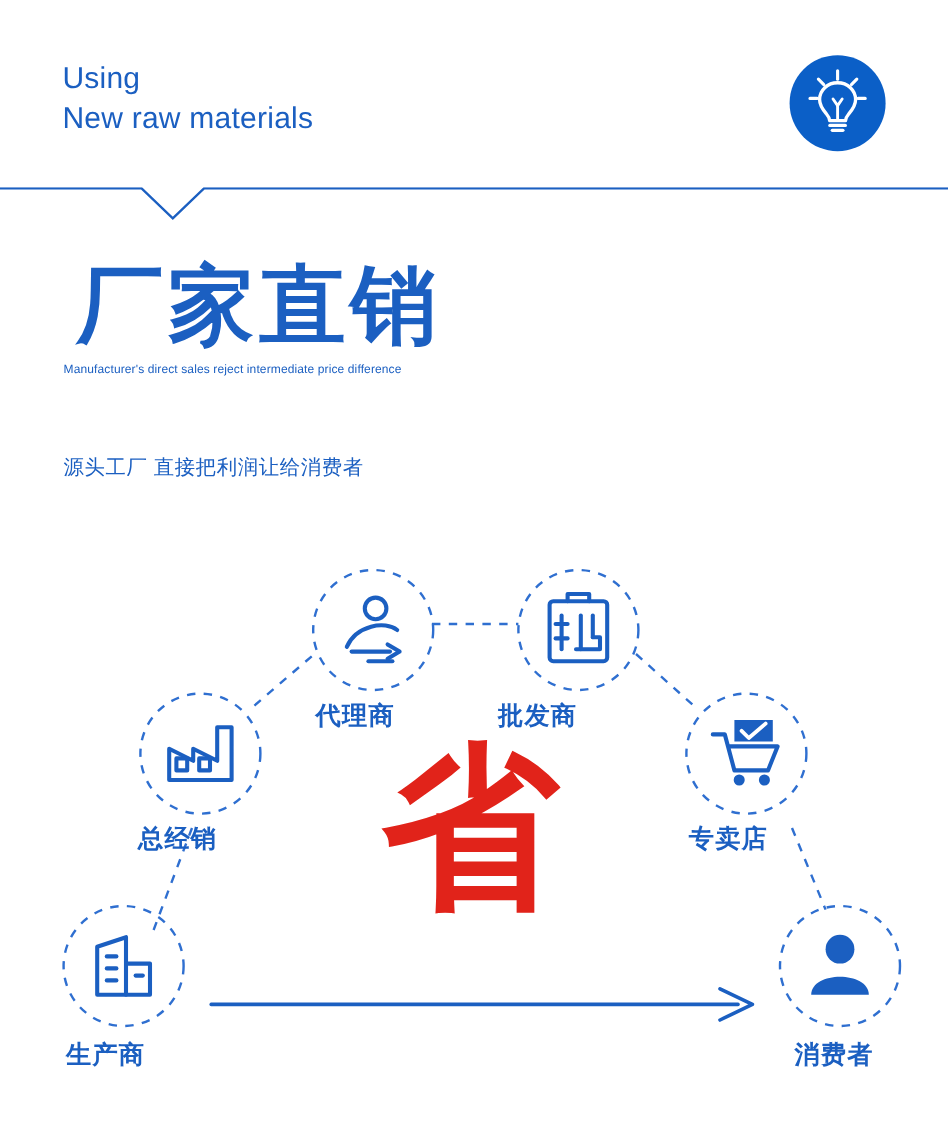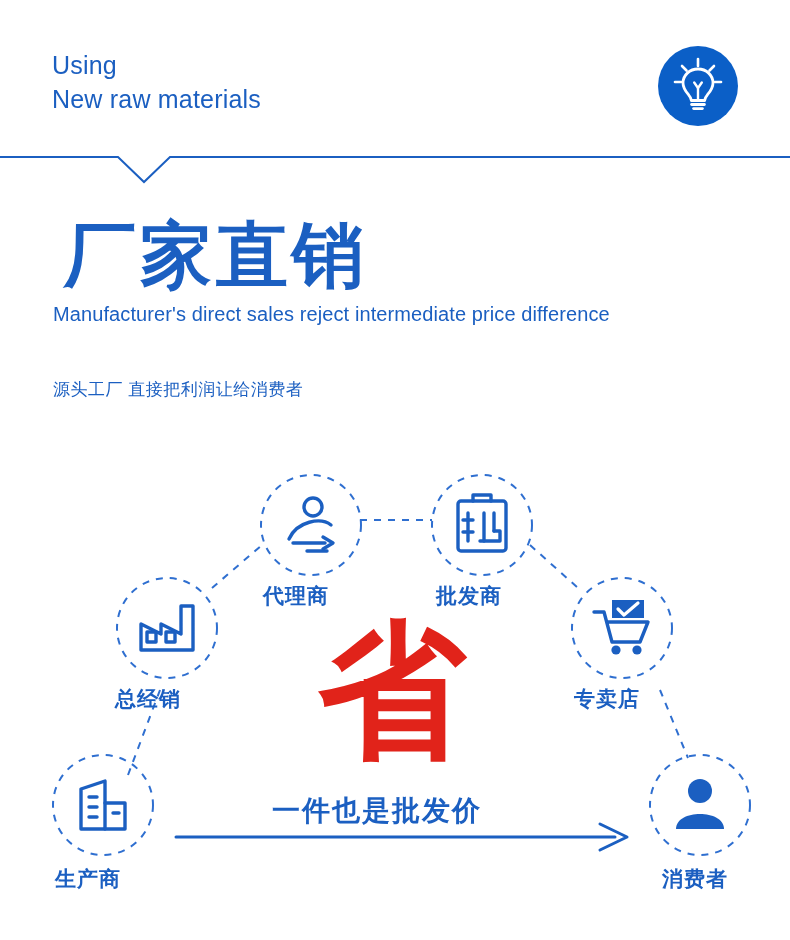--- a/index.html
+++ b/index.html
@@ -61,21 +61,21 @@
     font-size: 72px;
     line-height: 80px;
     font-weight: 700;
     color: #1b5fc1;
     letter-spacing: 4px;
   }
   .sub-en {
     position: absolute;
     left: 53px;
     top: 303px;
-    font-size: 20px;
+    font-size: 10px;
     color: #1b5fc1;
     letter-spacing: 0.1px;
     font-weight: 400;
   }
   .sub-cn {
     position: absolute;
     left: 53px;
     top: 378px;
     font-size: 17px;
     color: #1b5fc1;
@@ -249,23 +249,22 @@
       <path d="M600 384 L627 397 L600 410"></path>
     </g>
   </svg>
 
   <div class="node-label" style="left:55px;  top:425px;">生产商</div>
 
   <div class="node-label" style="left:115px; top:245px;">总经销</div>
 
   <div class="node-label" style="left:263px; top:142px;font-family:Liberation Mono, monospace;">代理商</div>
 
-  <div class="node-label" style="left:436px; top:142px;">批发商</div>
+  <div class="node-label" style="left:415px; top:142px;">批发商</div>
 
   <div class="node-label" style="left:574px; top:245px;">专卖店</div>
 
   <div class="node-label" style="left:650px; top:425px;margin-left:12px;">消费者</div>
 
   <div class="big-save">省</div>
 
-  <div class="slogan">一件也是批发价</div>
 
 </div>
 
 </body></html>

